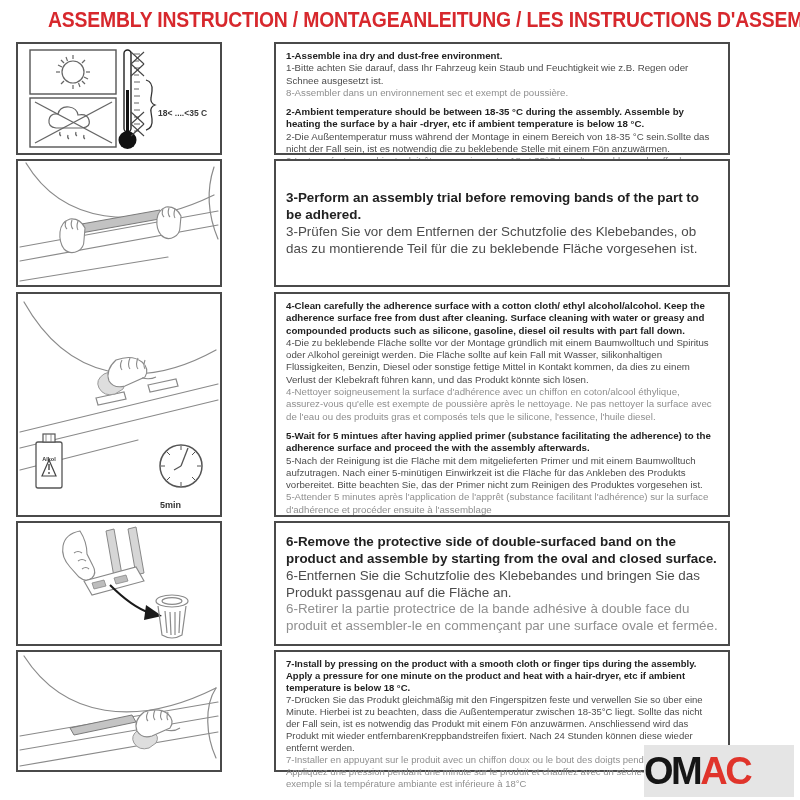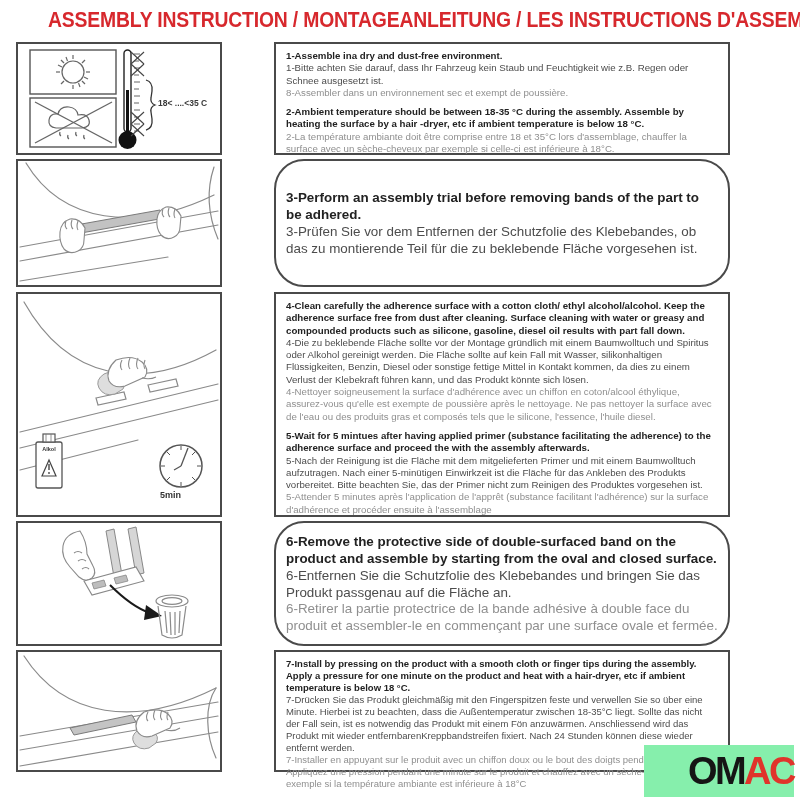--- a/index.html
+++ b/index.html
@@ -4,39 +4,39 @@
 <style>
   html,body{margin:0;padding:0;background:#ffffff;}
   .page{position:relative;width:800px;height:800px;background:#fff;
         font-family:"Liberation Sans",sans-serif;overflow:hidden;}
   .title{position:absolute;top:7px;left:0;width:800px;text-align:center;
          font-size:22px;font-weight:700;letter-spacing:-0.2px;white-space:nowrap;
          color:#d7282d;transform:scaleX(0.88);}
   .cell{position:absolute;border:2px solid #4a4a4a;background:#fff;box-sizing:border-box;}
   .ill{left:16px;width:206px;}
   .txt{left:226px;width:456px;padding:6px 10px 4px 10px;margin-left:48px;}
-  .txt.vcenter{display:flex;flex-direction:column;justify-content:center;border-radius:30px;}
+  .txt.vcenter{display:flex;flex-direction:column;justify-content:center;}
   .step{margin-bottom:7px;}
   .step:last-child{margin-bottom:0;}
   .sm .en{font-size:9.7px;line-height:12.3px;font-weight:700;color:#222;}
   .sm .de{font-size:9.7px;line-height:12.3px;color:#4c4c4c;}
   .sm .fr{font-size:9.7px;line-height:12.3px;color:#8f8f8f;}
   .lg .en{font-size:13.4px;line-height:16.8px;font-weight:700;color:#222;}
   .lg .de{font-size:13.4px;line-height:16.8px;color:#4c4c4c;}
   .lg .fr{font-size:13.4px;line-height:16.8px;color:#8f8f8f;}
   .xs .en{font-size:9.5px;line-height:12px;font-weight:700;color:#222;}
   .xs .de{font-size:9.5px;line-height:12px;color:#4c4c4c;}
   .xs .fr{font-size:9.5px;line-height:12px;color:#8f8f8f;}
   svg{display:block;}
-  .lbl{position:absolute;font-weight:700;color:#3a3a3a;}
+  .lbl{position:absolute;font-weight:700;color:#3a3a3a;margin-top:10px;}
   .thermo-lbl{left:140px;top:54px;font-size:8.5px;letter-spacing:0;}
   .alkol-lbl{left:18px;top:152px;width:26px;text-align:center;font-size:5.5px;color:#333;}
   .clock-lbl{left:142px;top:196px;width:44px;text-align:left;font-size:9px;color:#333;}
-  .logo{position:absolute;right:6px;top:745px;width:150px;height:52px;background:#86efac;
-        display:flex;align-items:center;justify-content:flex-end;z-index:5;}
+  .logo{position:absolute;right:6px;top:745px;width:150px;height:52px;background:#e5e5e5;
+        display:flex;align-items:center;justify-content:flex-start;z-index:5;}
   .logo .brand{font-size:38px;font-weight:900;letter-spacing:-2.5px;line-height:1;
         font-family:"Liberation Sans",sans-serif;}
   .logo .bk{color:#151515;}
   .logo .rd{color:#e0342b;}
 </style>
 </head>
 <body>
 
 <div class="page">
 
@@ -106,20 +106,21 @@
     <span class="lbl thermo-lbl">18&lt; ....&lt;35 C</span>
   </div>
   <div class="cell txt sm" style="top:42px;height:113px;">
     <div class="step">
       <div class="en">1-Assemble ina dry and dust-free environment.</div>
       <div class="de">1-Bitte achten Sie darauf, dass Ihr Fahrzeug kein Staub und Feuchtigkeit wie z.B. Regen oder Schnee ausgesetzt ist.</div>
       <div class="fr">8-Assembler dans un environnement sec et exempt de poussière.</div>
     </div>
     <div class="step">
       <div class="en">2-Ambient temperature should be between 18-35 °C  during the assembly. Assemble by heating the surface by a hair -dryer, etc if ambient temperature is below 18 °C.</div>
+      <div class="de">2-Die Außentemperatur muss während der Montage in einem Bereich von 18-35 °C  sein.Sollte das nicht der Fall sein, ist es notwendig die zu beklebende Stelle mit einem Fön anzuwärmen.</div>
       <div class="fr">2-La température ambiante doit être comprise entre 18 et 35°C lors d'assemblage, chauffer la surface avec un sèche-cheveux par exemple si celle-ci est inférieure à 18°C.</div>
     </div>
   </div>
 
   <div class="cell ill" style="top:159px;height:128px;">
     <svg width="202" height="124" viewBox="0 0 202 124">
       <g fill="none" stroke="#8a8a8a" stroke-width="1.2" stroke-linecap="round">
         <path d="M8,2 C44,62 118,72 196,34"></path>
         <path d="M196,6 C188,30 190,54 200,78"></path>
         <path d="M2,86 L200,50"></path>

